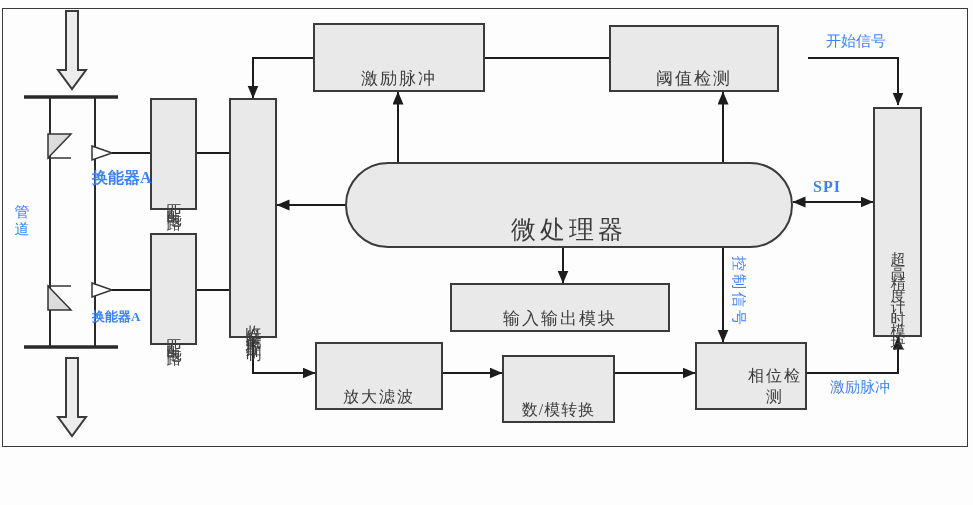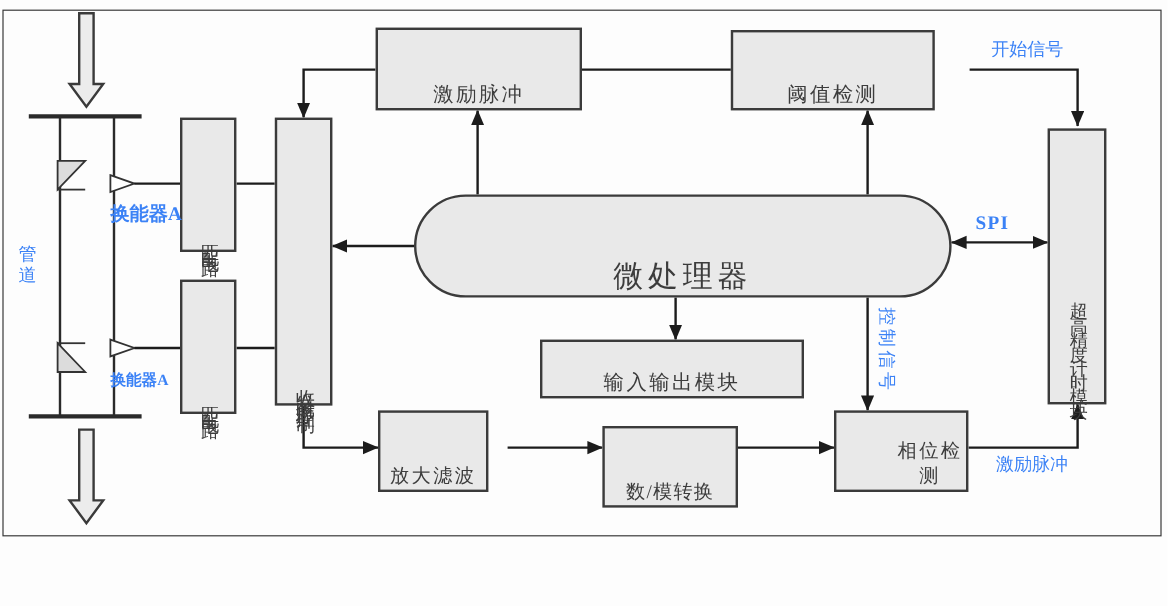--- a/index.html
+++ b/index.html
@@ -93,21 +93,21 @@
   </div>
   <div class="box" style="left:609px;top:25px;width:170px;height:67px;">
     <span>阈值检测</span>
   </div>
   <div class="box" id="mcu" style="left:345px;top:162px;width:448px;height:86px;">
     <span>微处理器</span>
   </div>
   <div class="box" style="left:450px;top:283px;width:220px;height:49px;">
     <span>输入输出模块</span>
   </div>
-  <div class="box" style="left:315px;top:342px;width:92px;height:68px;font-size:16px;">
+  <div class="box" style="left:315px;top:342px;width:128px;height:68px;font-size:16px;">
     <span>放大滤波</span>
   </div>
   <div class="box" style="left:502px;top:355px;width:113px;height:68px;font-size:16px;letter-spacing:1px;">
     <span>数/模转换</span>
   </div>
   <div class="box" style="left:695px;top:342px;width:112px;height:68px;font-size:16px;padding-left:48px;">
     <span>相位检测</span>
   </div>
   <div class="box" style="left:873px;top:107px;width:49px;height:230px;">
     <span class="vtext" style="font-size:15px;letter-spacing:12px;">超高精度计时模块</span>

